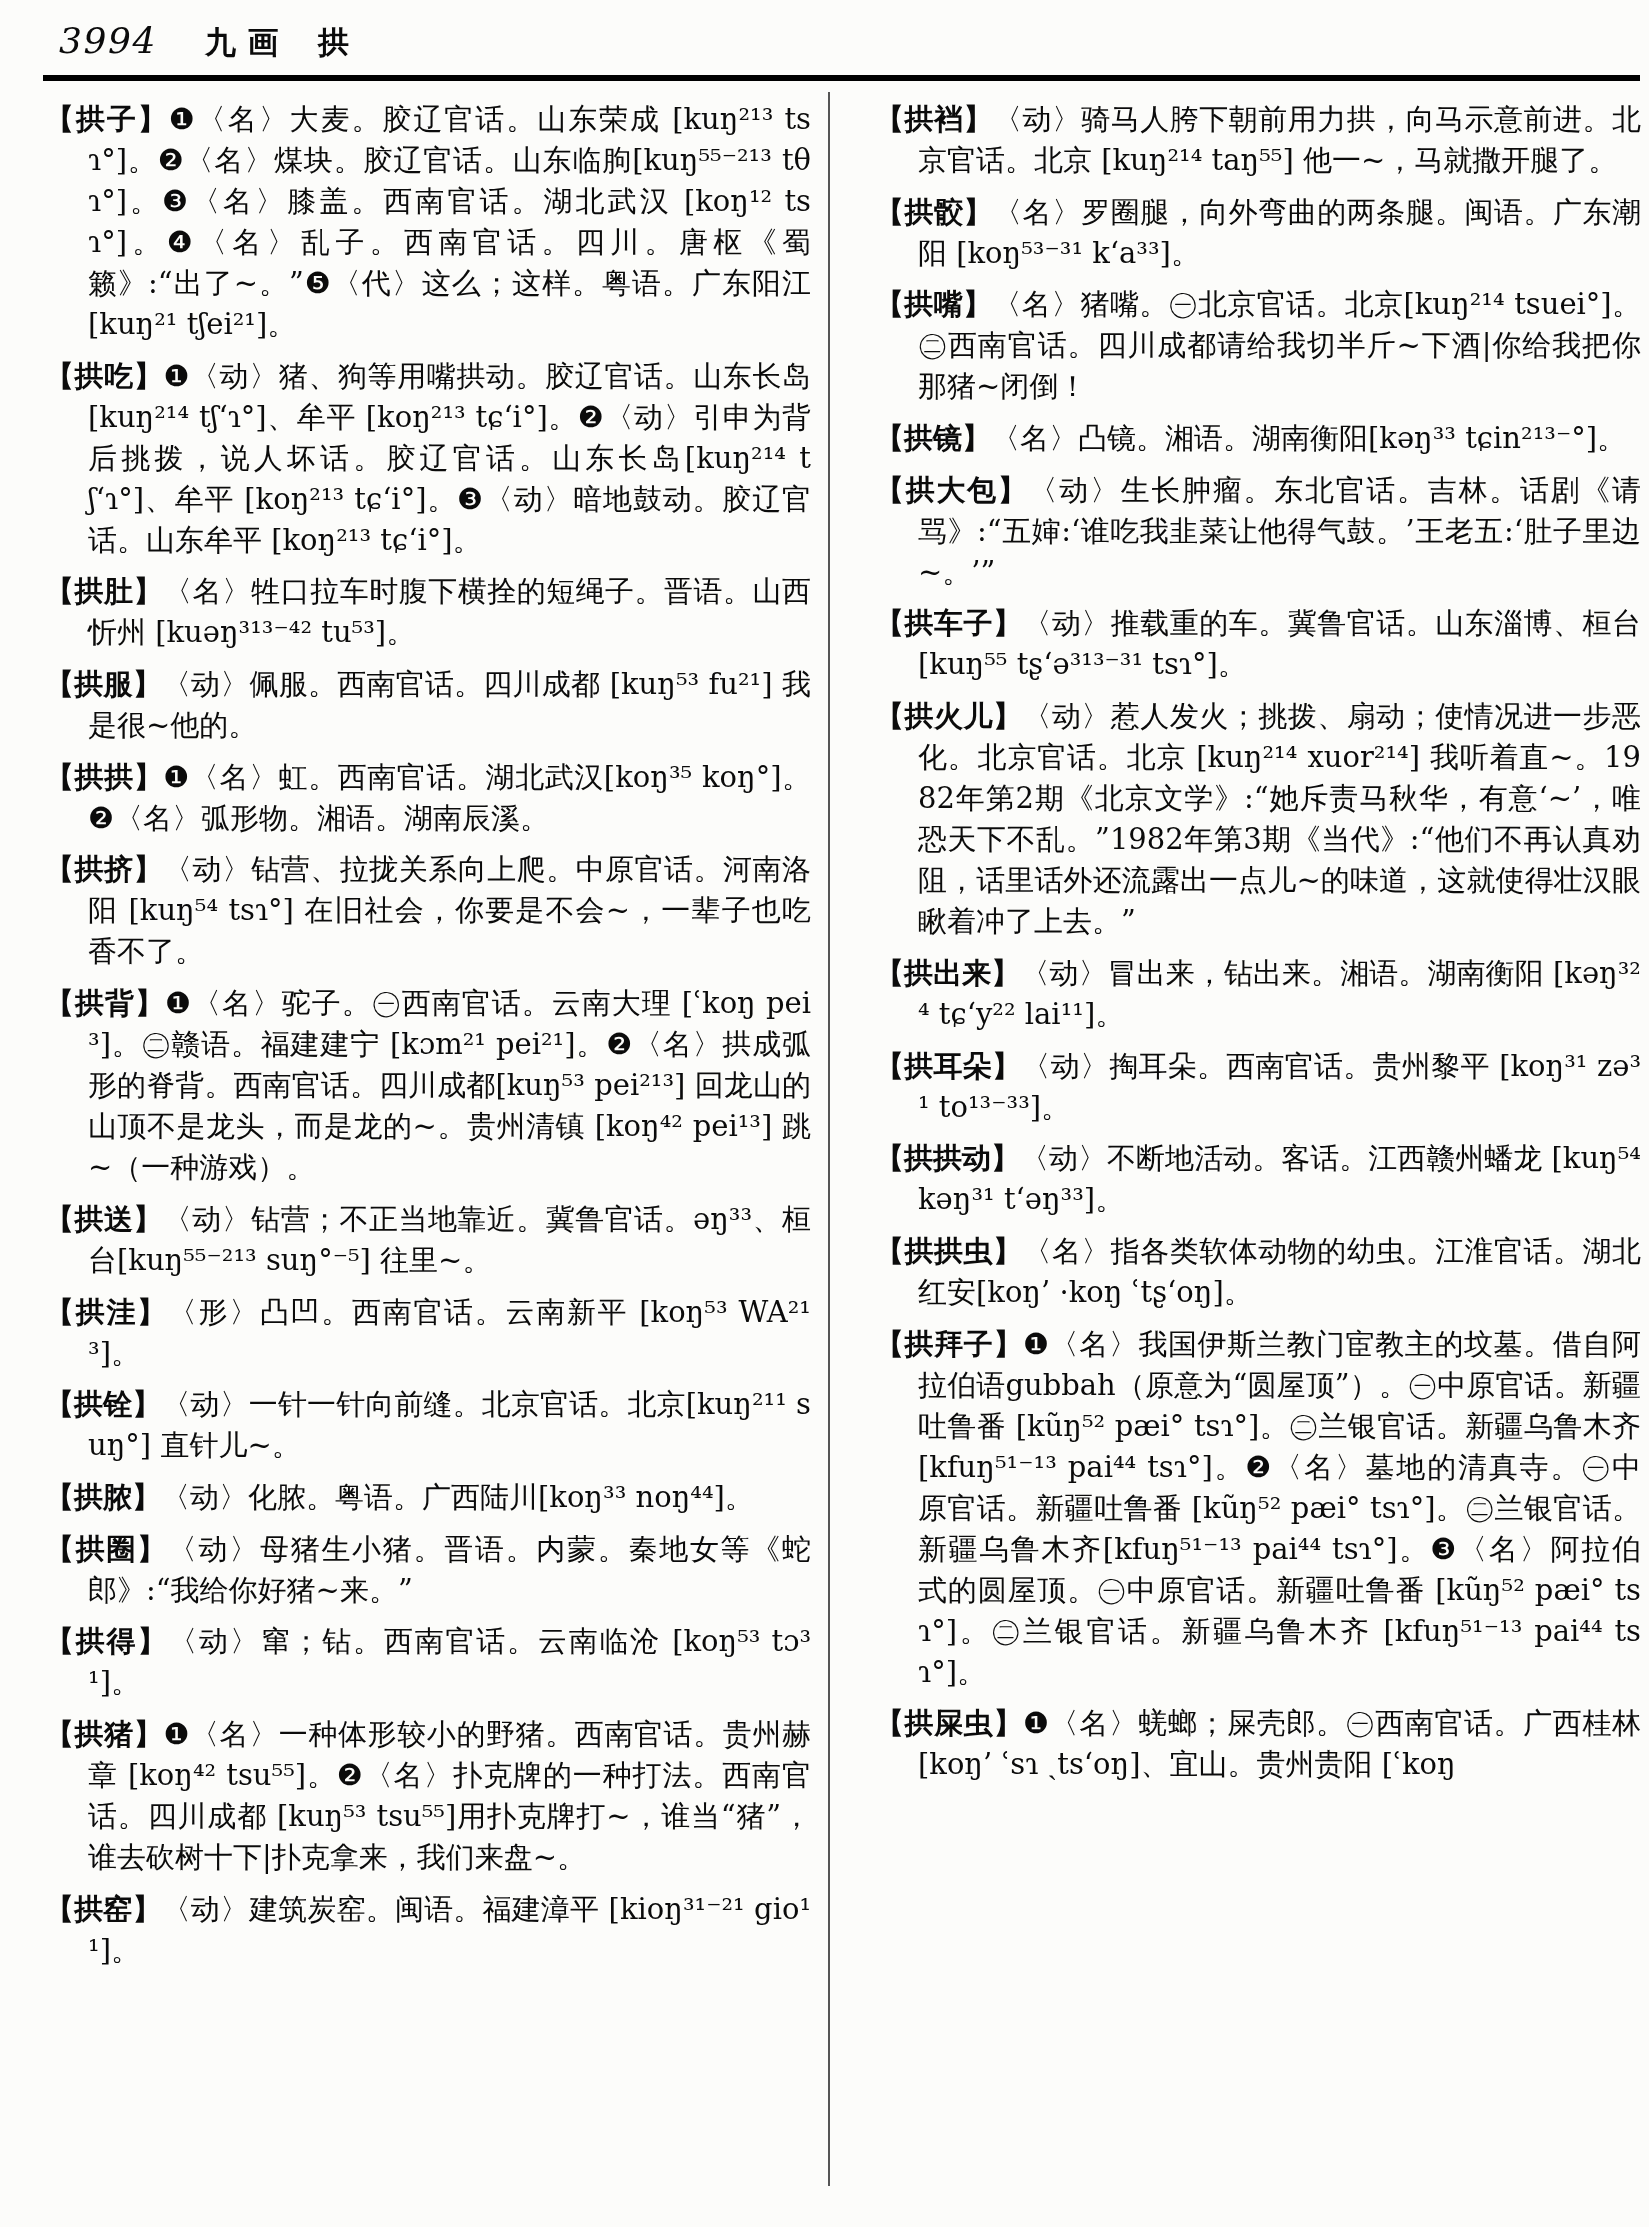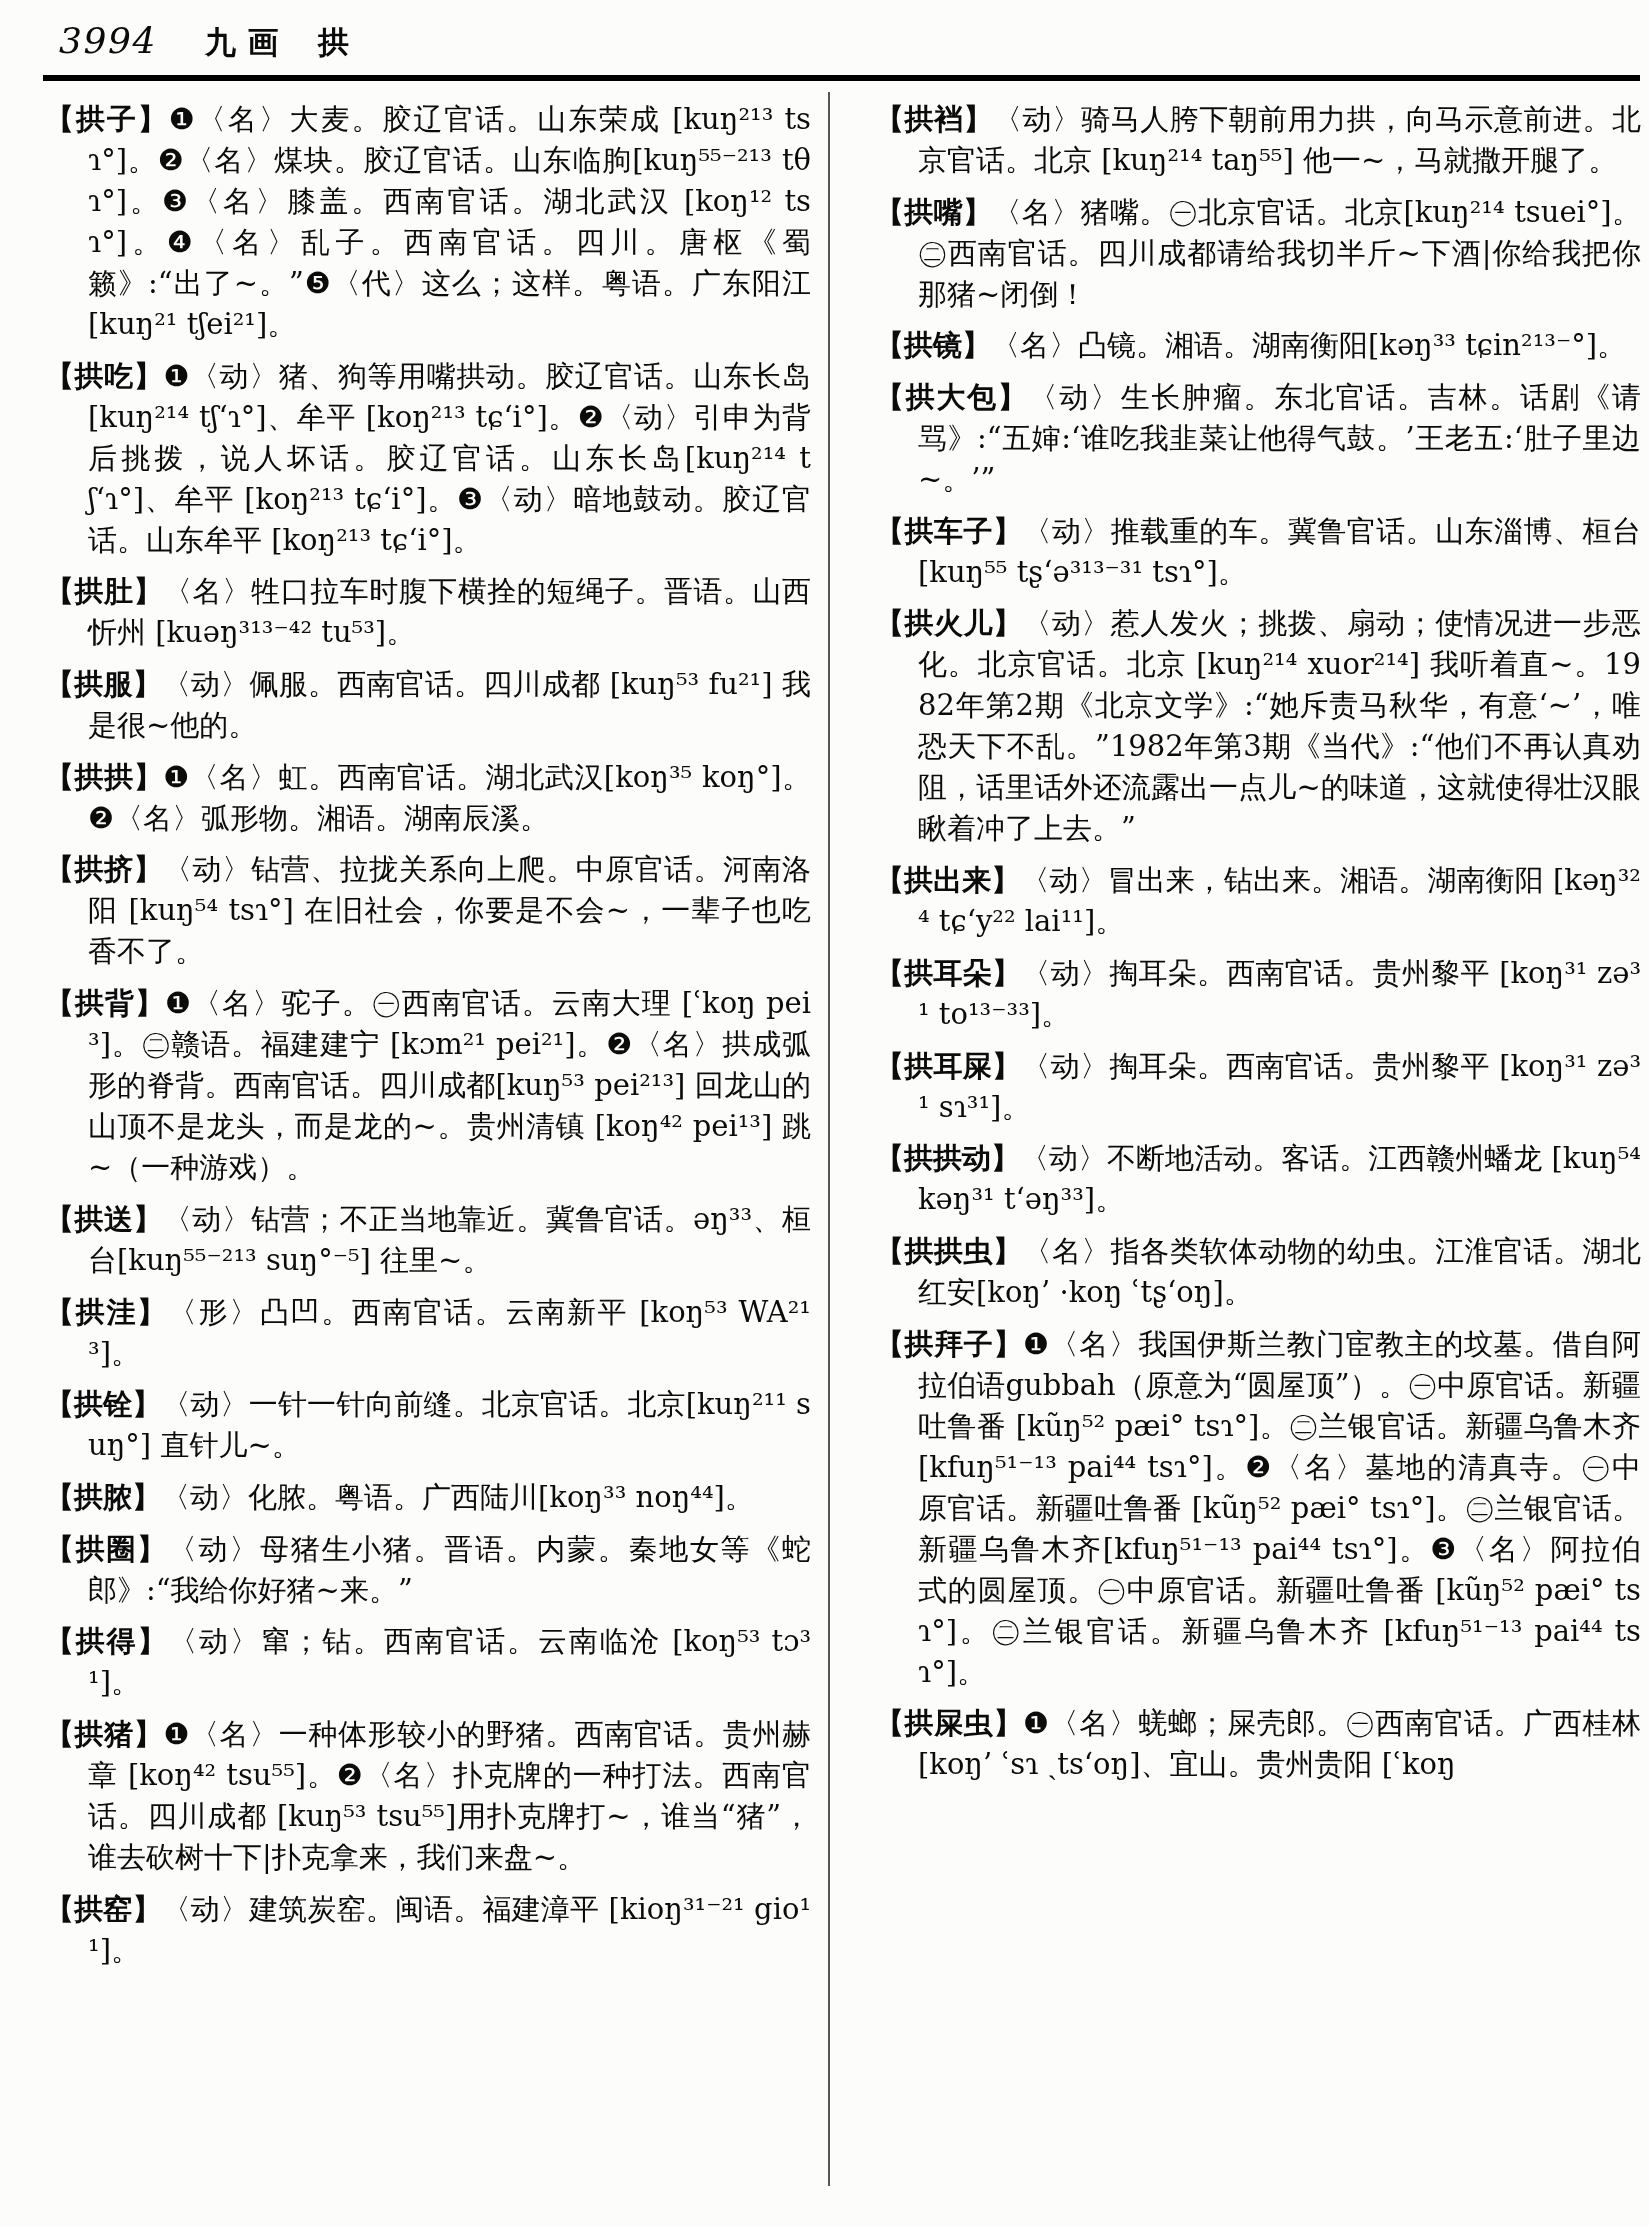--- a/index.html
+++ b/index.html
@@ -73,28 +73,28 @@
         <p class="entry"><span class="head">【拱洼】</span><span class="body">〈形〉凸凹。西南官话。云南新平 [koŋ⁵³ WA²¹³]。</span></p>
         <p class="entry"><span class="head">【拱铨】</span><span class="body">〈动〉一针一针向前缝。北京官话。北京[kuŋ²¹¹ suŋ°] 直针儿~。</span></p>
         <p class="entry"><span class="head">【拱脓】</span><span class="body">〈动〉化脓。粤语。广西陆川[koŋ³³ noŋ⁴⁴]。</span></p>
         <p class="entry"><span class="head">【拱圈】</span><span class="body">〈动〉母猪生小猪。晋语。内蒙。秦地女等《蛇郎》:“我给你好猪~来。”</span></p>
         <p class="entry"><span class="head">【拱得】</span><span class="body">〈动〉窜；钻。西南官话。云南临沧 [koŋ⁵³ tɔ³¹]。</span></p>
         <p class="entry"><span class="head">【拱猪】</span><span class="body">❶〈名〉一种体形较小的野猪。西南官话。贵州赫章 [koŋ⁴² tsu⁵⁵]。❷〈名〉扑克牌的一种打法。西南官话。四川成都 [kuŋ⁵³ tsu⁵⁵]用扑克牌打~，谁当“猪”，谁去砍树十下|扑克拿来，我们来盘~。</span></p>
         <p class="entry"><span class="head">【拱窑】</span><span class="body">〈动〉建筑炭窑。闽语。福建漳平 [kioŋ³¹⁻²¹ gio¹¹]。</span></p>
       </div>
     <div class="column">
         <p class="entry"><span class="head">【拱裆】</span><span class="body">〈动〉骑马人胯下朝前用力拱，向马示意前进。北京官话。北京 [kuŋ²¹⁴ taŋ⁵⁵] 他一~，马就撒开腿了。</span></p>
+        <p class="entry"><span class="head">【拱骹】</span><span class="body">〈名〉罗圈腿，向外弯曲的两条腿。闽语。广东潮阳 [koŋ⁵³⁻³¹ k‘a³³]。</span></p>
         <p class="entry"><span class="head">【拱嘴】</span><span class="body">〈名〉猪嘴。㊀北京官话。北京[kuŋ²¹⁴ tsuei°]。㊁西南官话。四川成都请给我切半斤~下酒|你给我把你那猪~闭倒！</span></p>
         <p class="entry"><span class="head">【拱镜】</span><span class="body">〈名〉凸镜。湘语。湖南衡阳[kəŋ³³ tɕin²¹³⁻°]。</span></p>
         <p class="entry"><span class="head">【拱大包】</span><span class="body">〈动〉生长肿瘤。东北官话。吉林。话剧《请骂》:“五婶:‘谁吃我韭菜让他得气鼓。’王老五:‘肚子里边~。’”</span></p>
         <p class="entry"><span class="head">【拱车子】</span><span class="body">〈动〉推载重的车。冀鲁官话。山东淄博、桓台 [kuŋ⁵⁵ tʂ‘ə³¹³⁻³¹ tsɿ°]。</span></p>
         <p class="entry"><span class="head">【拱火儿】</span><span class="body">〈动〉惹人发火；挑拨、扇动；使情况进一步恶化。北京官话。北京 [kuŋ²¹⁴ xuor²¹⁴] 我听着直~。1982年第2期《北京文学》:“她斥责马秋华，有意‘~’，唯恐天下不乱。”1982年第3期《当代》:“他们不再认真劝阻，话里话外还流露出一点儿~的味道，这就使得壮汉眼瞅着冲了上去。”</span></p>
         <p class="entry"><span class="head">【拱出来】</span><span class="body">〈动〉冒出来，钻出来。湘语。湖南衡阳 [kəŋ³²⁴ tɕ‘y²² lai¹¹]。</span></p>
         <p class="entry"><span class="head">【拱耳朵】</span><span class="body">〈动〉掏耳朵。西南官话。贵州黎平 [koŋ³¹ zə³¹ to¹³⁻³³]。</span></p>
-        <p class="entry"><span class="head">【拱耳屎】</span><span class="body">〈动〉掏耳朵。西南官话。贵州黎平 [koŋ³¹ zə³¹ sɿ³¹]。</span></p>
         <p class="entry"><span class="head">【拱拱动】</span><span class="body">〈动〉不断地活动。客话。江西赣州蟠龙 [kuŋ⁵⁴ kəŋ³¹ t‘əŋ³³]。</span></p>
         <p class="entry"><span class="head">【拱拱虫】</span><span class="body">〈名〉指各类软体动物的幼虫。江淮官话。湖北红安[koŋ’ ·koŋ ʿtʂ‘oŋ]。</span></p>
         <p class="entry"><span class="head">【拱拜子】</span><span class="body">❶〈名〉我国伊斯兰教门宦教主的坟墓。借自阿拉伯语gubbah（原意为“圆屋顶”）。㊀中原官话。新疆吐鲁番 [kũŋ⁵² pæi° tsɿ°]。㊁兰银官话。新疆乌鲁木齐[kfuŋ⁵¹⁻¹³ pai⁴⁴ tsɿ°]。❷〈名〉墓地的清真寺。㊀中原官话。新疆吐鲁番 [kũŋ⁵² pæi° tsɿ°]。㊁兰银官话。新疆乌鲁木齐[kfuŋ⁵¹⁻¹³ pai⁴⁴ tsɿ°]。❸〈名〉阿拉伯式的圆屋顶。㊀中原官话。新疆吐鲁番 [kũŋ⁵² pæi° tsɿ°]。㊁兰银官话。新疆乌鲁木齐 [kfuŋ⁵¹⁻¹³ pai⁴⁴ tsɿ°]。</span></p>
         <p class="entry"><span class="head">【拱屎虫】</span><span class="body">❶〈名〉蜣螂；屎壳郎。㊀西南官话。广西桂林 [koŋ’ ʿsɿ ˏts‘oŋ]、宜山。贵州贵阳 [ʿkoŋ</span></p>
       </div>
   </div>
 
 </div>
 
 

